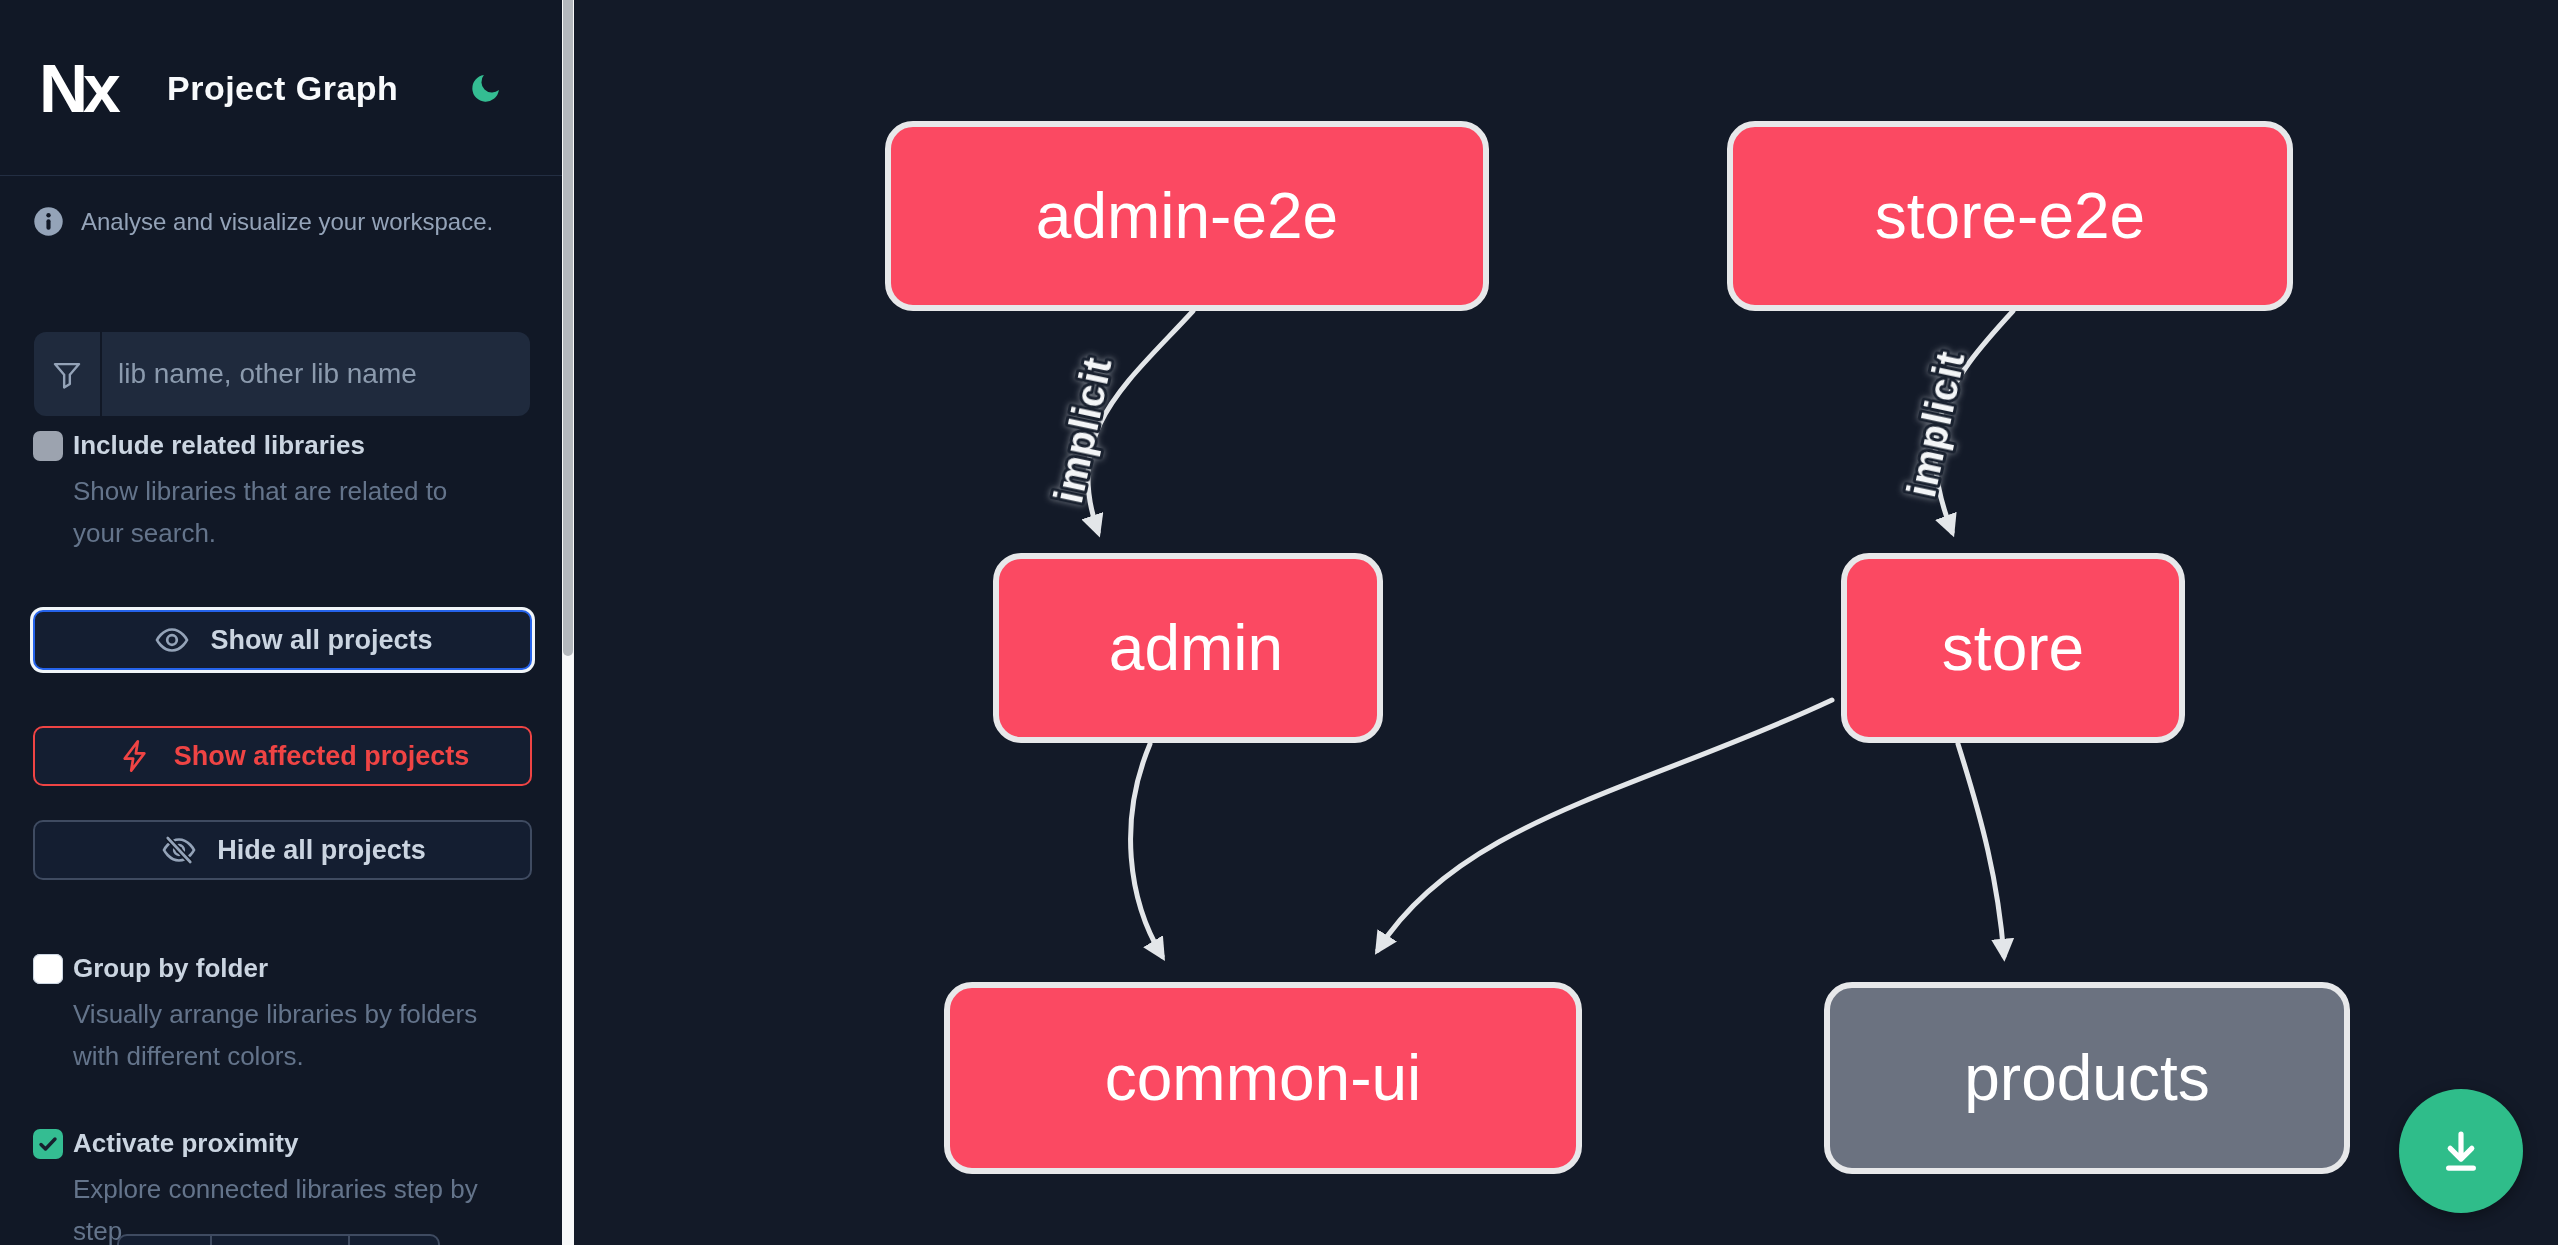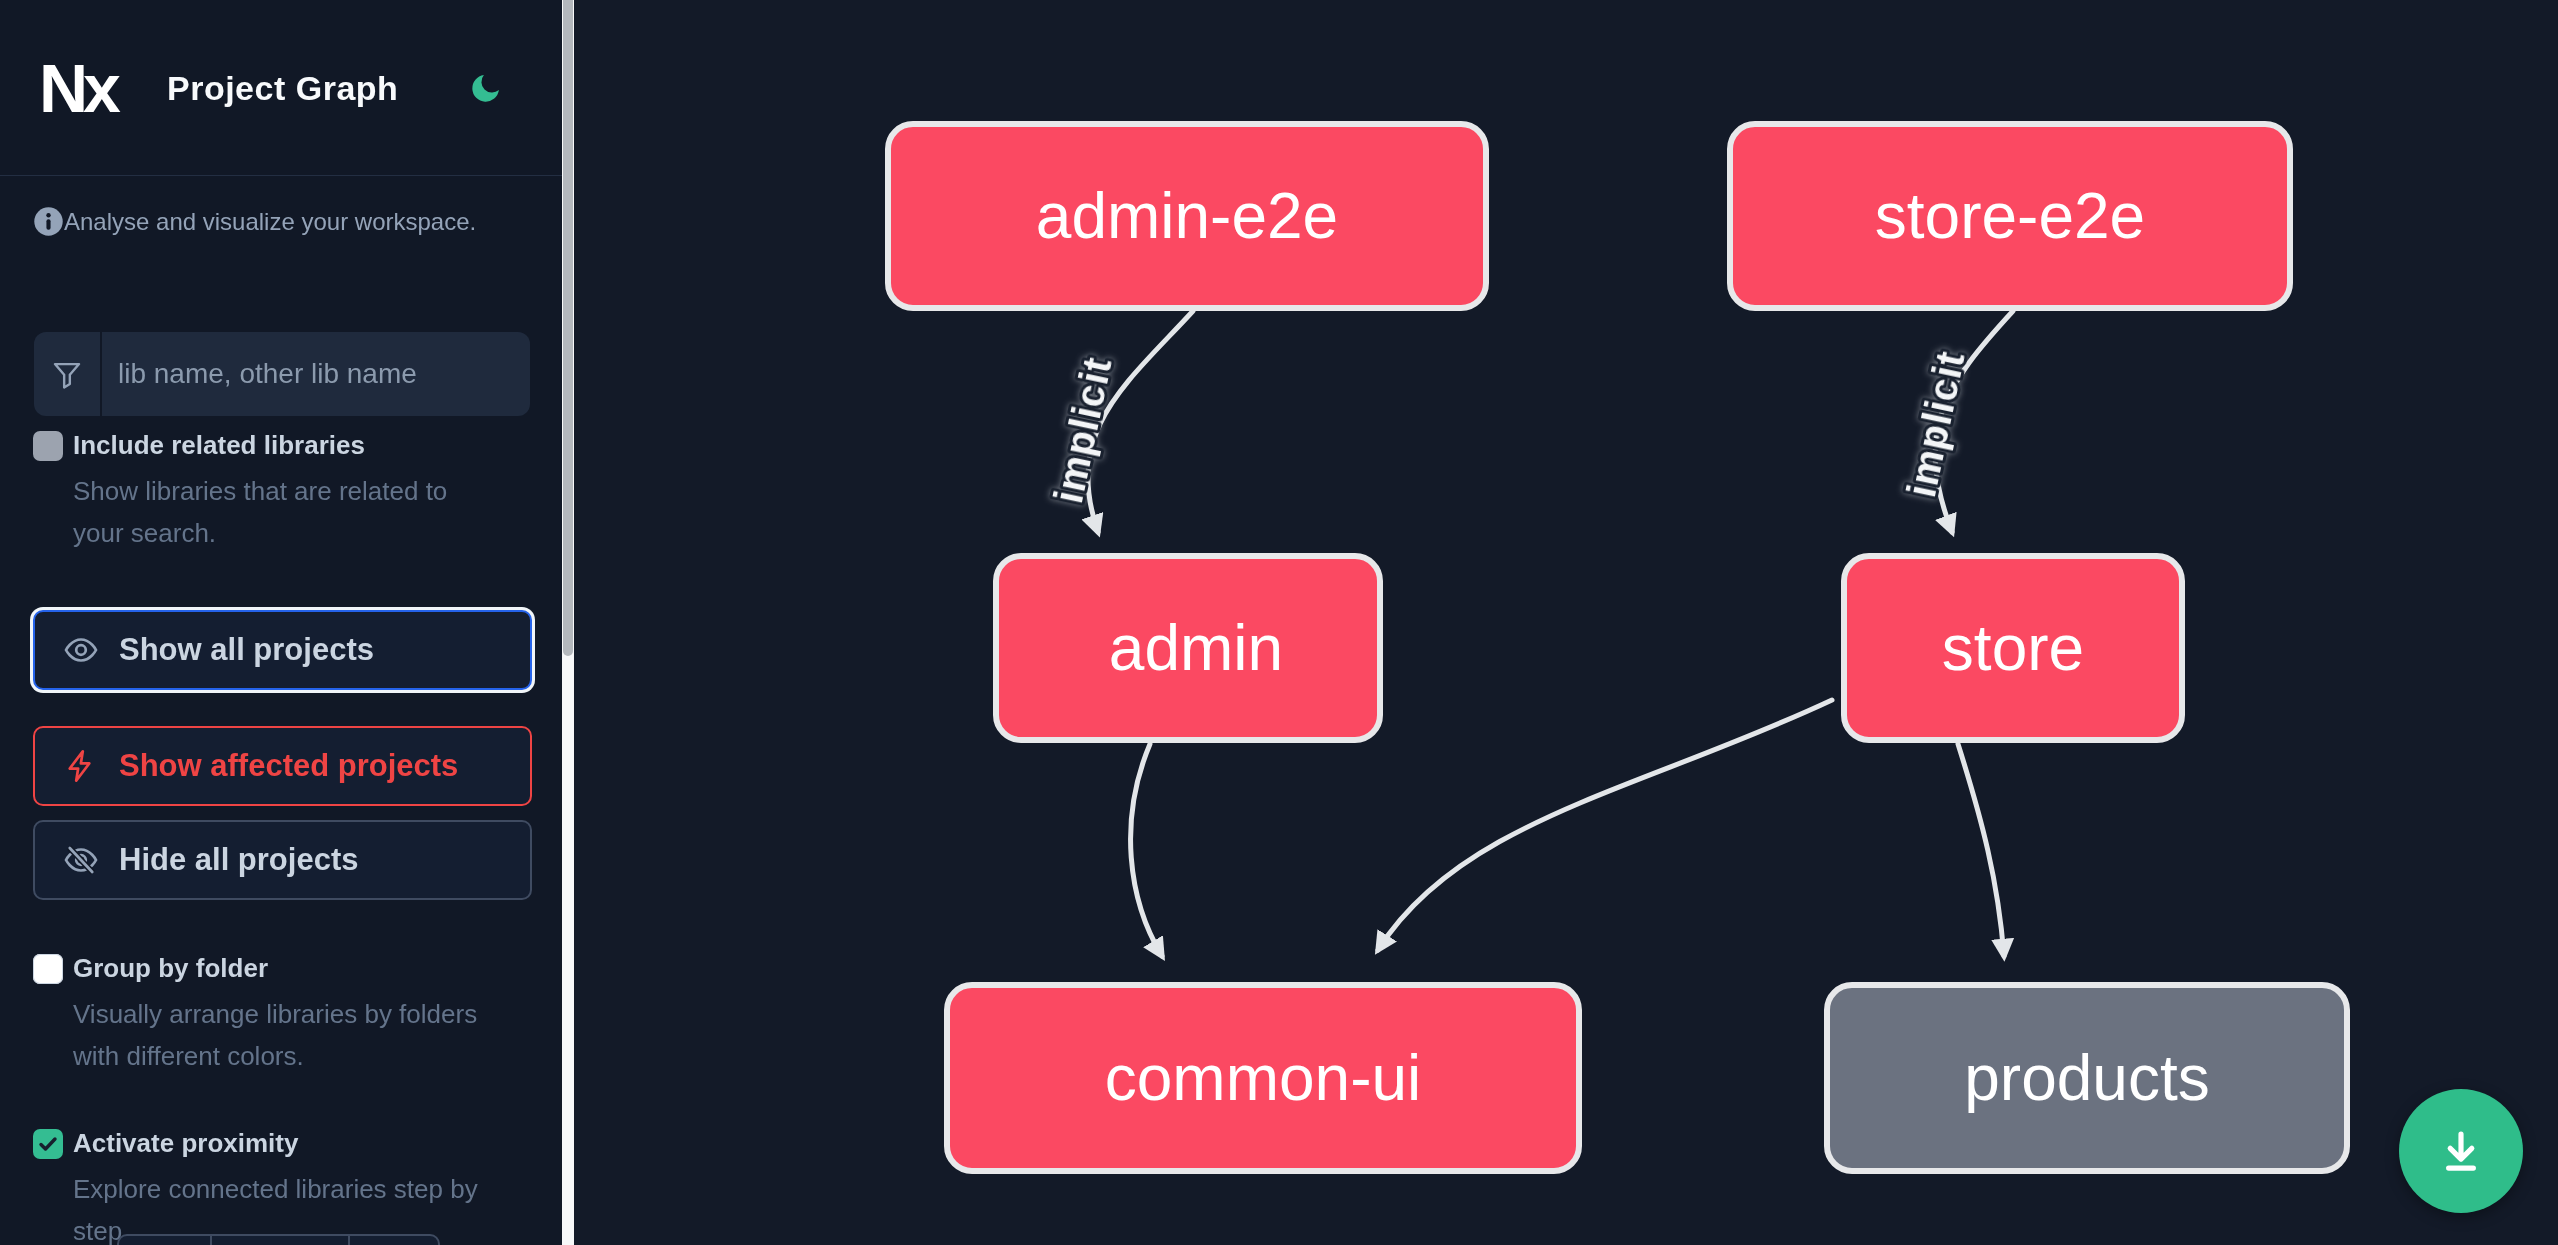--- a/index.html
+++ b/index.html
@@ -9,36 +9,36 @@
     font-family:"Liberation Sans","DejaVu Sans",sans-serif;
     -webkit-font-smoothing:antialiased;
   }
   
   .sidebar{position:absolute;left:0;top:0;width:562px;height:100%;background:#111826;z-index:5;}
   .brand-row{position:absolute;left:39px;top:44px;right:40px;height:88px;display:flex;align-items:center;}
   .logo{width:112px;height:80px;flex:0 0 auto;}
   .app-title{margin-left:16px;font-size:34px;font-weight:700;color:#f8fafc;letter-spacing:.5px;}
   .moon-btn{margin-left:auto;margin-right:16px;width:40px;height:40px;display:flex;align-items:center;justify-content:center;cursor:pointer;background:none;border:none;padding:0;}
   .hdr-divider{position:absolute;left:0;right:0;top:175px;height:1px;background:#232e42;}
-  .info-row{position:absolute;left:33px;top:206px;right:16px;display:flex;align-items:center;}
+  .info-row{position:absolute;left:33px;top:206px;right:16px;display:flex;align-items:center;gap:17px;}
   .info-row p{margin:0;font-size:24px;color:#94a3b8;}
   .search-box{position:absolute;left:34px;top:332px;width:496px;height:84px;background:#1f2a3d;border-radius:12px;display:flex;align-items:stretch;overflow:hidden;}
   .funnel-seg{width:66px;display:flex;align-items:center;justify-content:center;border-right:2px solid #111826;flex:0 0 auto;}
   .search-box input{flex:1;background:transparent;border:none;outline:none;padding:0 10px 0 16px;font-size:28px;color:#cbd5e1;font-family:inherit;}
   .search-box input::placeholder{color:#8b9aad;}
   .toggle{position:absolute;left:33px;display:flex;gap:10px;}
   .toggle.t1{top:428px;} .toggle.t2{top:951px;} .toggle.t3{top:1126px;}
   .cbox{width:30px;height:30px;border-radius:7px;margin-top:3px;flex:0 0 auto;display:flex;align-items:center;justify-content:center;cursor:pointer;}
   .cb-gray{background:#9ca3af;}
   .cb-white{background:#ffffff;box-shadow:inset 0 0 0 1px #cbd5e1;}
   .cb-green{background:#34bd92;}
   .tg-text{width:430px;}
   .tg-label{font-size:26px;font-weight:600;color:#cbd5e1;line-height:34px;margin-bottom:8px;cursor:default;}
   .tg-desc{font-size:26px;color:#64748b;line-height:42px;}
-  .sb-btn{position:absolute;left:33px;width:499px;height:80px;box-sizing:border-box;border:2px solid #3f4b61;border-radius:10px;background:#141e31;display:flex;align-items:center;padding-left:28px;gap:20px;font-size:31px;font-weight:600;color:#cbd5e1;font-family:inherit;cursor:pointer;}
+  .sb-btn{position:absolute;left:33px;width:499px;height:60px;box-sizing:border-box;border:2px solid #3f4b61;border-radius:10px;background:#141e31;display:flex;align-items:center;padding-left:28px;gap:20px;font-size:27px;font-weight:600;color:#cbd5e1;font-family:inherit;cursor:pointer;justify-content:center;}
   .sb-btn.b1{top:610px;border-color:#2563eb;box-shadow:0 0 0 3px #f1f5f9;}
   .sb-btn.b2{top:726px;border-color:#ef4444;color:#ef4444;}
   .sb-btn.b3{top:820px;}
   .segmented{position:absolute;left:117px;top:1234px;width:323px;height:44px;box-sizing:border-box;border:2px solid #3f4b61;border-radius:10px 10px 0 0;background:#141e31;display:flex;}
   .seg{height:100%;box-sizing:border-box;}
   .seg.s1{width:93px;border-right:2px solid #3f4b61;}
   .seg.s2{width:138px;border-right:2px solid #3f4b61;}
   .seg.s3{flex:1;}
   
   .scroll-track{position:absolute;left:562px;top:0;width:12px;height:100%;background:#f7f8f9;z-index:6;}

